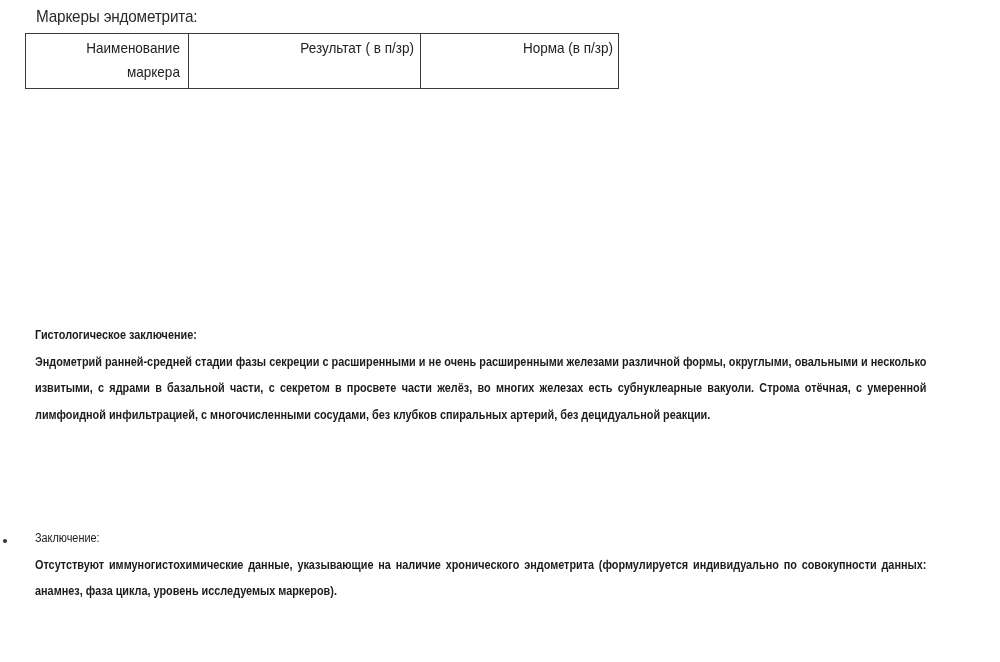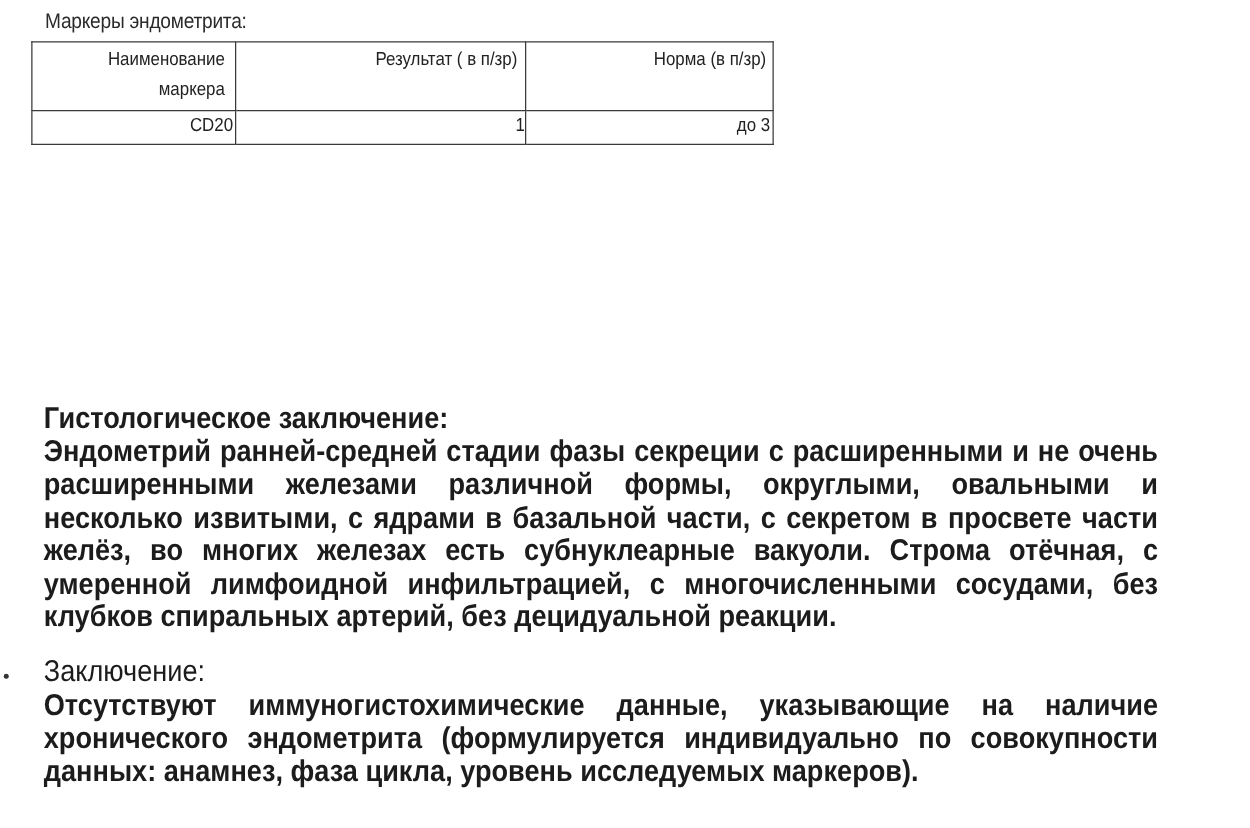--- a/index.html
+++ b/index.html
@@ -50,21 +50,21 @@
     tr.hdr td { height: 52px; padding-top: 2px; }
     tr.r1 td { height: 26px; }
     tr.r2 td { height: 26px; }
     tr.r3 td { height: 25px; }
     tr.r4 td { height: 50px; }
 
     .section {
       position: absolute;
       left: 35px;
       width: 890px;
-      font-size: 24px;
+      font-size: 12px;
       font-weight: bold;
       color: #1c1c1c;
       line-height: 26.5px;
     }
     .section .title {
       font-weight: bold;
     }
     .section .para {
       text-align: justify;
       text-align-last: left;
@@ -96,25 +96,20 @@
 
 <div class="caption">Маркеры эндометрита:</div>
 
 <table class="markers">
   <tbody>
       <tr class="hdr">
     <td class="col1"><span>Наименование маркера</span></td>
     <td class="col2"><span>Результат ( в п/зр)</span></td>
     <td class="col3"><span>Норма (в п/зр)</span></td>
   </tr>
-  <tr class="r2">
-    <td><span>CD20</span></td>
-    <td><span>1</span></td>
-    <td><span>до 3</span></td>
-  </tr>
 </tbody>
   </table>
 
 <div class="section s1">
   <div class="scale">
     <div class="title">Гистологическое заключение:</div>
     <div class="para">Эндометрий ранней-средней стадии фазы секреции с расширенными и не очень расширенными железами различной формы, округлыми, овальными и несколько извитыми, с ядрами в базальной части, с секретом в просвете части желёз, во многих железах есть субнуклеарные вакуоли. Строма отёчная, с умеренной лимфоидной инфильтрацией, с многочисленными сосудами, без клубков спиральных артерий, без децидуальной реакции.</div>
   </div>
 </div>
 

